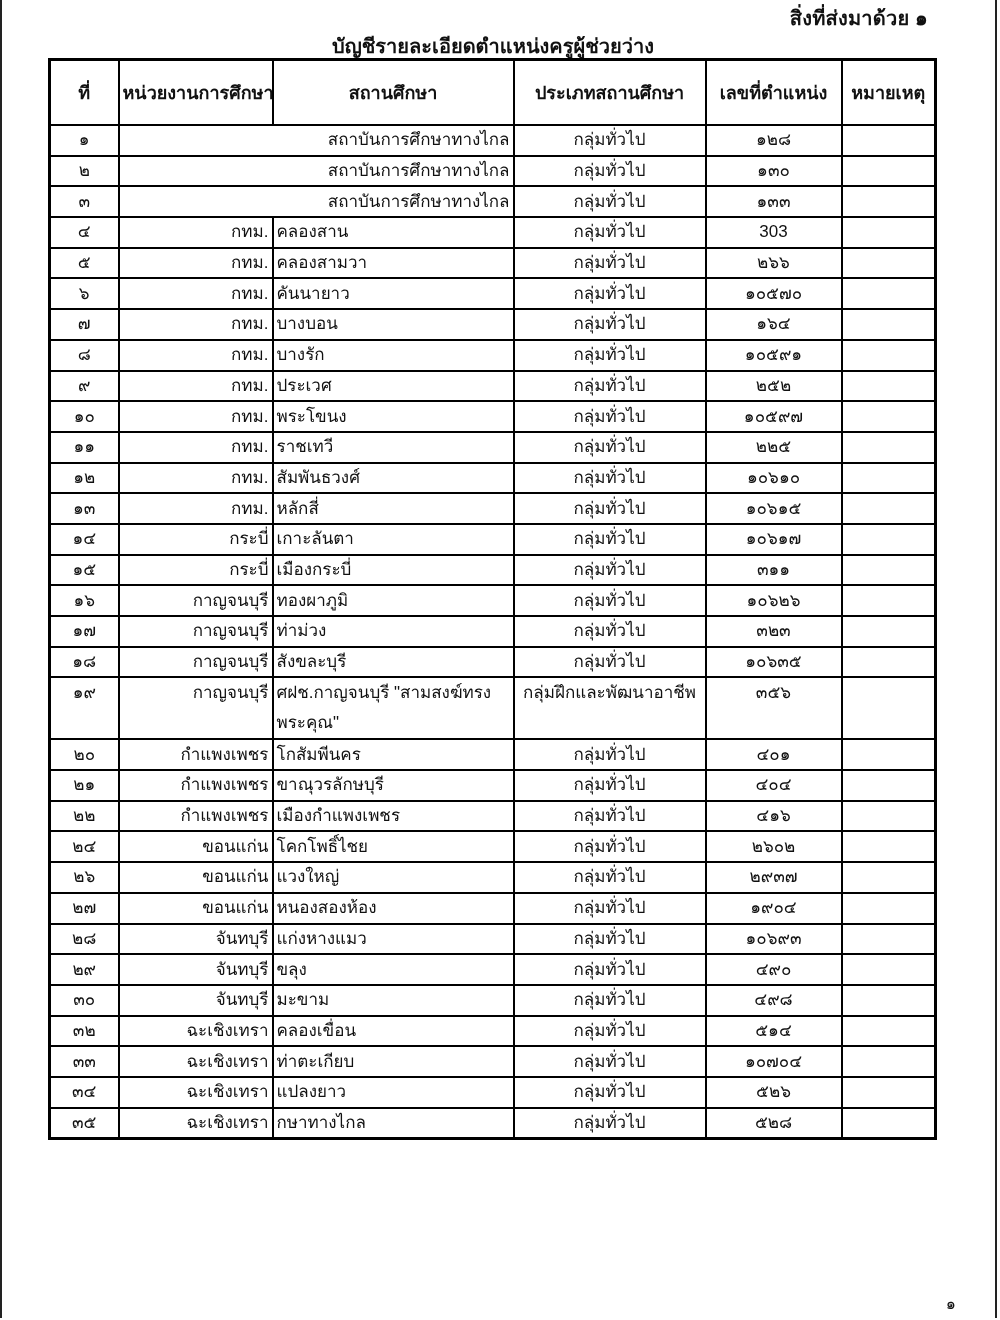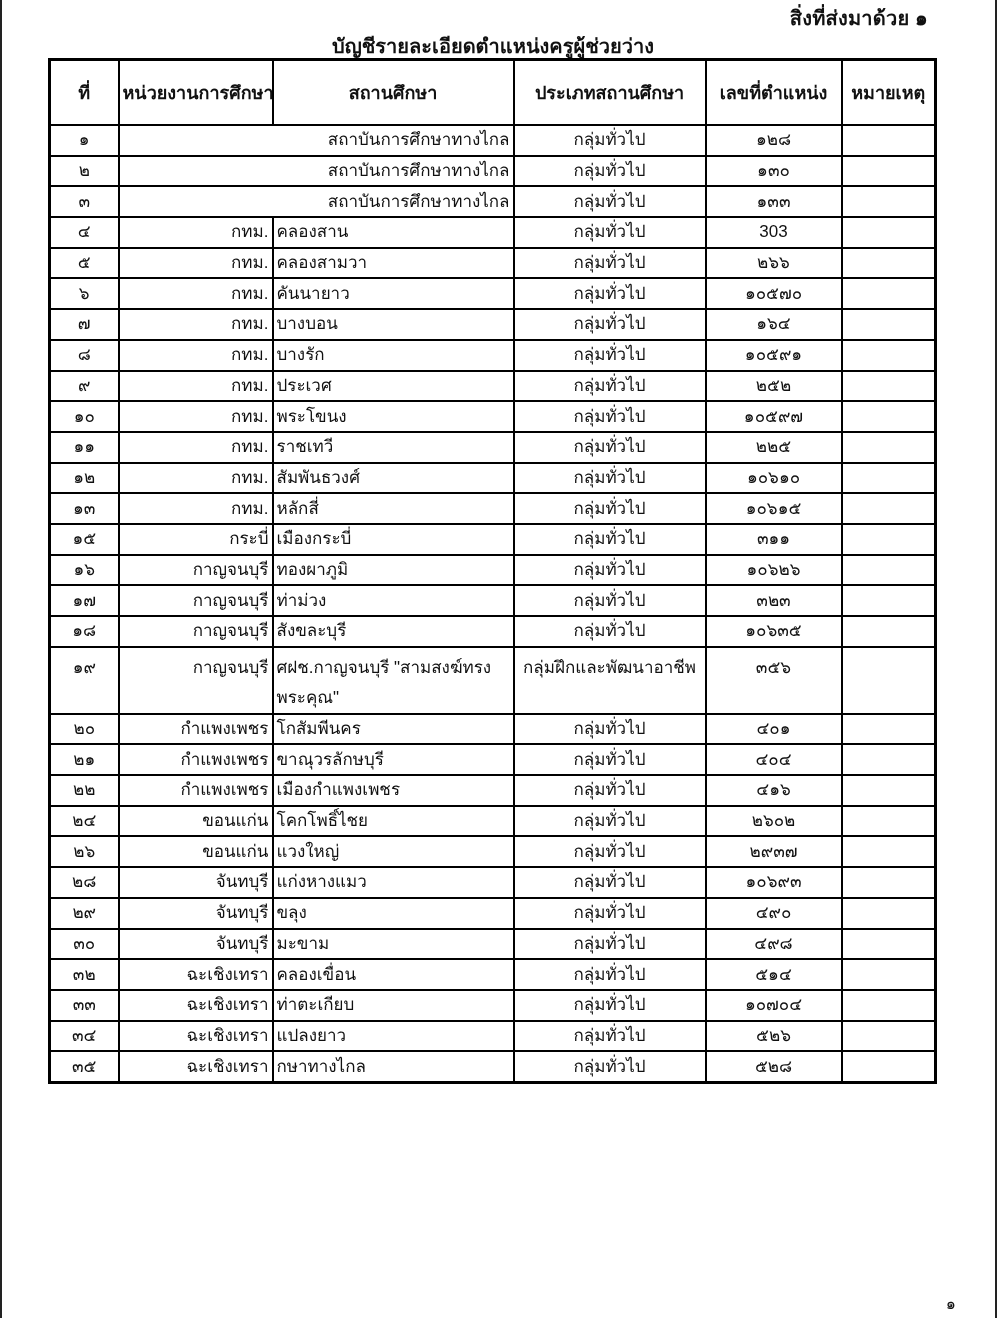--- a/index.html
+++ b/index.html
@@ -29,21 +29,21 @@
     vertical-align: middle; overflow: hidden; white-space: nowrap;
   }
   table.positions th { height: 63px; font-weight: bold; font-size: 18px; text-align: center; }
   table.positions td { height: 28.7px; }
   td.c-no { text-align: center; }
   td.c-unit { text-align: right; }
   td.c-school { text-align: left; }
   td.c-type { text-align: center; }
   td.c-pos { text-align: center; font-size: 16px; }
   td.c-note { }
-  tr.tall td { height: 60px; vertical-align: top; padding-top: 5px; white-space: normal; line-height: 30px; }
+  tr.tall td { height: 60px; vertical-align: top; white-space: normal; line-height: 30px; }
   tr.tall td.c-school { white-space: normal; }
   .page-number {
     position: absolute; right: 44px; bottom: 4px; font-size: 16px;
   }
 </style>
 </head>
 <body>
 
 <div class="page-border"></div>
 
@@ -165,20 +165,28 @@
       </tr>
       <tr>
         <td class="c-no">๑๓</td>
         <td class="c-unit">กทม.</td>
         <td class="c-school">หลักสี่</td>
         <td class="c-type">กลุ่มทั่วไป</td>
         <td class="c-pos">๑๐๖๑๕</td>
         <td class="c-note"></td>
       </tr>
       <tr>
+        <td class="c-no">๑๔</td>
+        <td class="c-unit">กระบี่</td>
+        <td class="c-school">เกาะลันตา</td>
+        <td class="c-type">กลุ่มทั่วไป</td>
+        <td class="c-pos">๑๐๖๑๗</td>
+        <td class="c-note"></td>
+      </tr>
+      <tr>
         <td class="c-no">๑๕</td>
         <td class="c-unit">กระบี่</td>
         <td class="c-school">เมืองกระบี่</td>
         <td class="c-type">กลุ่มทั่วไป</td>
         <td class="c-pos">๓๑๑</td>
         <td class="c-note"></td>
       </tr>
       <tr>
         <td class="c-no">๑๖</td>
         <td class="c-unit">กาญจนบุรี</td>
@@ -245,20 +253,28 @@
       </tr>
       <tr>
         <td class="c-no">๒๖</td>
         <td class="c-unit">ขอนแก่น</td>
         <td class="c-school">แวงใหญ่</td>
         <td class="c-type">กลุ่มทั่วไป</td>
         <td class="c-pos">๒๙๓๗</td>
         <td class="c-note"></td>
       </tr>
       <tr>
+        <td class="c-no">๒๗</td>
+        <td class="c-unit">ขอนแก่น</td>
+        <td class="c-school">หนองสองห้อง</td>
+        <td class="c-type">กลุ่มทั่วไป</td>
+        <td class="c-pos">๑๙๐๔</td>
+        <td class="c-note"></td>
+      </tr>
+      <tr>
         <td class="c-no">๒๘</td>
         <td class="c-unit">จันทบุรี</td>
         <td class="c-school">แก่งหางแมว</td>
         <td class="c-type">กลุ่มทั่วไป</td>
         <td class="c-pos">๑๐๖๙๓</td>
         <td class="c-note"></td>
       </tr>
       <tr>
         <td class="c-no">๒๙</td>
         <td class="c-unit">จันทบุรี</td>

